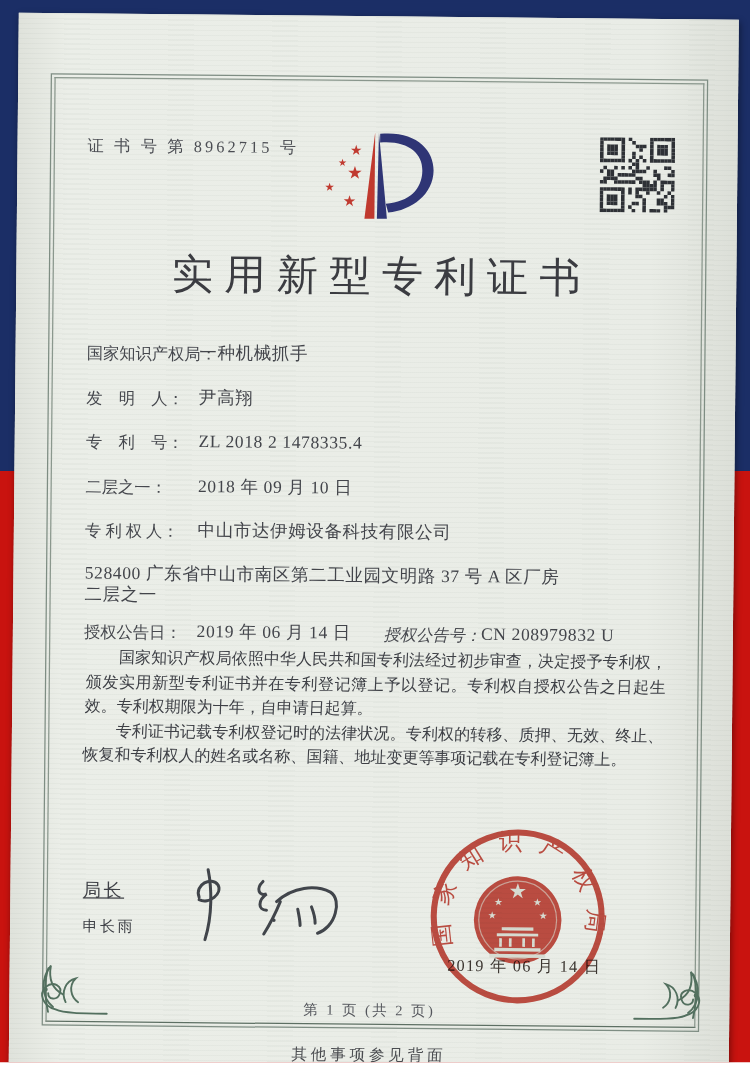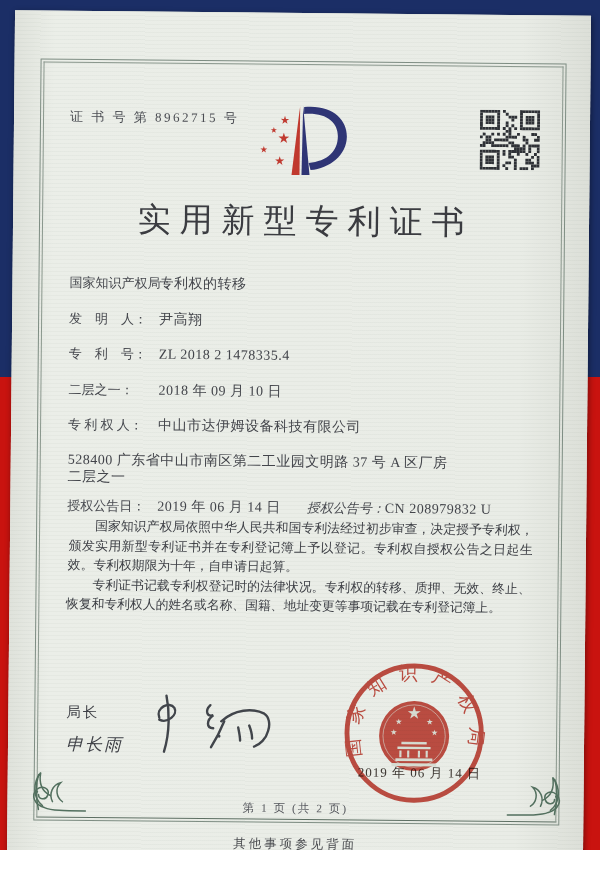--- a/index.html
+++ b/index.html
@@ -26,22 +26,22 @@
   .frow{display:flex;white-space:nowrap;margin-bottom:15.5px;line-height:20px;}
   .fl{flex:none;width:90px;font-size:13px;color:#46484e;}
   .fv{font-size:14px;letter-spacing:.5px;}
   .fv2{white-space:normal;line-height:17px;}
   .fl2{margin-left:26px;font-size:13px;color:#46484e;font-style:italic;}
   .frow-addr{margin-bottom:11px;}
   .paras{position:absolute;left:58px;width:464px;top:506px;
          font-size:12.8px;line-height:19.6px;color:#3e4046;text-align:justify;
          transform:skewX(-2deg);}
   .paras p{margin:0;text-indent:2em;}
-  .officer-title{position:absolute;left:58px;top:692px;font-size:14.5px;color:#3f4147;letter-spacing:2px;}
-  .officer-name{position:absolute;left:58px;top:722px;font-size:17px;color:#3f4147;letter-spacing:2px;font-style:italic;}
+  .officer-title{position:absolute;left:58px;top:692px;font-size:14.5px;color:#3f4147;letter-spacing:2px;text-decoration:underline;}
+  .officer-name{position:absolute;left:58px;top:722px;font-size:12px;color:#3f4147;letter-spacing:2px;}
   .signature{position:absolute;left:128px;top:664px;width:180px;height:100px;}
   .seal-date{position:absolute;left:350px;top:750px;width:130px;font-size:13px;
          letter-spacing:1px;color:#3c3631;white-space:nowrap;}
   .seal{position:absolute;left:333px;top:646px;width:146px;height:146px;
         opacity:.88;mix-blend-mode:multiply;}
   .page-footer{position:absolute;left:0;width:100%;top:788px;text-align:center;
         font-size:11.5px;letter-spacing:2px;color:#54565c;}
   .back-note{position:absolute;left:0;width:100%;top:823px;text-align:center;
         font-size:12.5px;letter-spacing:3px;color:#4a4c50;transform:skewX(-2deg);}
   .orn{position:absolute;width:66px;height:66px;}
@@ -282,21 +282,21 @@
         <rect x="42.14" y="56.19" width="2.81" height="2.81" fill="#2e3136"></rect>
         <rect x="44.95" y="56.19" width="2.81" height="2.81" fill="#2e3136"></rect>
         <rect x="50.57" y="56.19" width="2.81" height="2.81" fill="#2e3136"></rect>
       </svg>
 
     <div class="title">实用新型专利证书</div>
 
     <div class="fields">
       <div class="frow">
         <span class="fl">国家知识产权局：</span>
-        <span class="fv">专利权的转移</span>
+        <span class="fv">一种机械抓手</span>
       </div>
       <div class="frow">
         <span class="fl">发　明　人：</span>
         <span class="fv">尹高翔</span>
       </div>
       <div class="frow">
         <span class="fl">专　利　号：</span>
         <span class="fv">ZL 2018 2 1478335.4</span>
       </div>
       <div class="frow">

